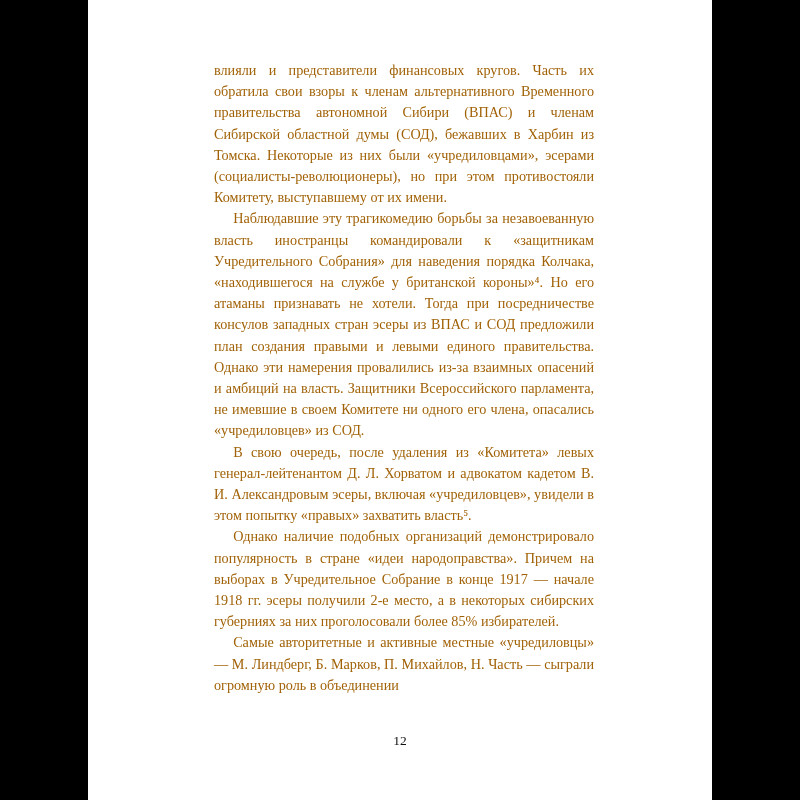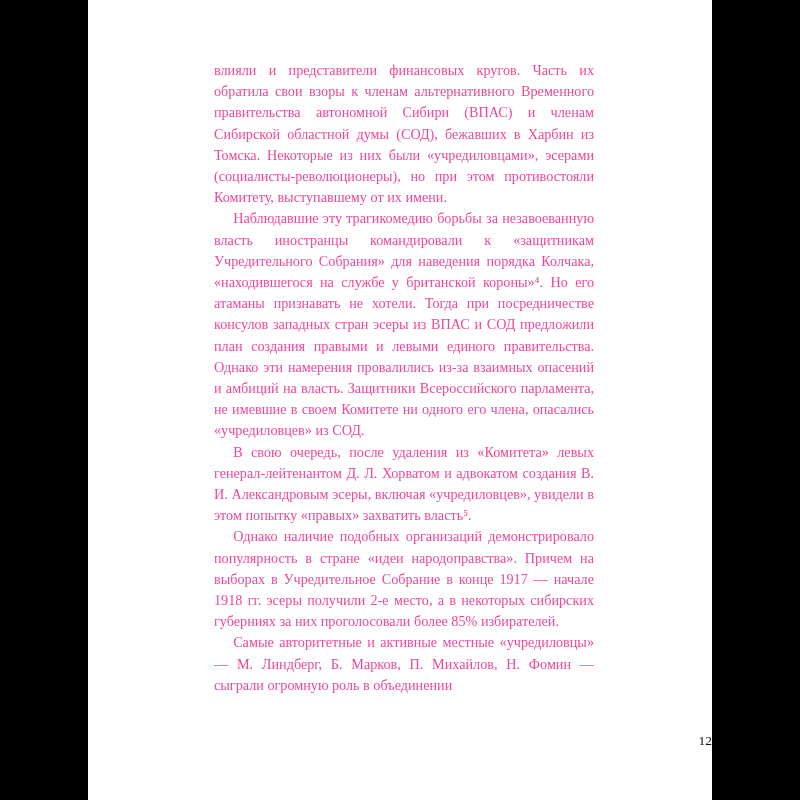--- a/index.html
+++ b/index.html
@@ -35,57 +35,57 @@
   }
 
   .text-column {
     position: absolute;
     left: 126px;   
     top: 60px;
     width: 380px;
     font-family: "Liberation Serif", "DejaVu Serif", serif;
     font-size: 14.2px;
     line-height: 21.2px;
-    color: #ec4899;
+    color: #a16207;
     text-align: justify;
     text-justify: inter-word;
     hyphens: manual;
   }
   .para {
     margin: 0;
     text-indent: 1.35em;
   }
   .para.first {
     text-indent: 0;
   }
   .folio {
     position: absolute;
     left: 0;
     right: 0;
     top: 733px;
-    text-align: right;
+    text-align: center;
     font-family: "Liberation Serif", "DejaVu Serif", serif;
     font-size: 13.5px;
     color: #111111;
   }
 </style>
 </head>
 <body>
 
 <div class="page-canvas">
 
   <div class="edge-bar left"></div>
   <div class="edge-bar right"></div>
 
   <div class="page-sheet">
 
     <div class="text-column">
       <p class="para first">влияли и представители финансовых кругов. Часть их обратила свои взоры к членам альтернативного Временного правительства автономной Сибири (ВПАС) и членам Сибирской областной думы (СОД), бежавших в Харбин из Томска. Некоторые из них были «учредиловцами», эсерами (социалисты-революционеры), но при этом противостояли Комитету, выступавшему от их имени.</p>
       <p class="para">Наблюдавшие эту трагикомедию борьбы за незавоеванную власть иностранцы командировали к «защитникам Учредительного Собрания» для наведения порядка Колчака, «находившегося на службе у британской короны»⁴. Но его атаманы признавать не хотели. Тогда при посредничестве консулов западных стран эсеры из ВПАС и СОД предложили план создания правыми и левыми единого правительства. Однако эти намерения провалились из-за взаимных опасений и амбиций на власть. Защитники Всероссийского парламента, не имевшие в своем Комитете ни одного его члена, опасались «учредиловцев» из СОД.</p>
-      <p class="para">В свою очередь, после удаления из «Комитета» левых генерал-лейтенантом Д. Л. Хорватом и адвокатом создания В. И. Александровым эсеры, включая «учредиловцев», увидели в этом попытку «правых» захватить власть⁵.</p>
+      <p class="para">В свою очередь, после удаления из «Комитета» левых генерал-лейтенантом Д. Л. Хорватом и адвокатом кадетом В. И. Александровым эсеры, включая «учредиловцев», увидели в этом попытку «правых» захватить власть⁵.</p>
       <p class="para">Однако наличие подобных организаций демонстрировало популярность в стране «идеи народоправства». Причем на выборах в Учредительное Собрание в конце 1917 — начале 1918 гг. эсеры получили 2-е место, а в некоторых сибирских губерниях за них проголосовали более 85% избирателей.</p>
-      <p class="para">Самые авторитетные и активные местные «учредиловцы» — М. Линдберг, Б. Марков, П. Михайлов, Н. Фомин — сыграли огромную роль в объединении</p>
+      <p class="para">Самые авторитетные и активные местные «учредиловцы» — М. Линдберг, Б. Марков, П. Михайлов, Н. Часть — сыграли огромную роль в объединении</p>
     </div>
 
     <div class="folio">12</div>
 
   </div>
 </div>
 
 </body></html>

